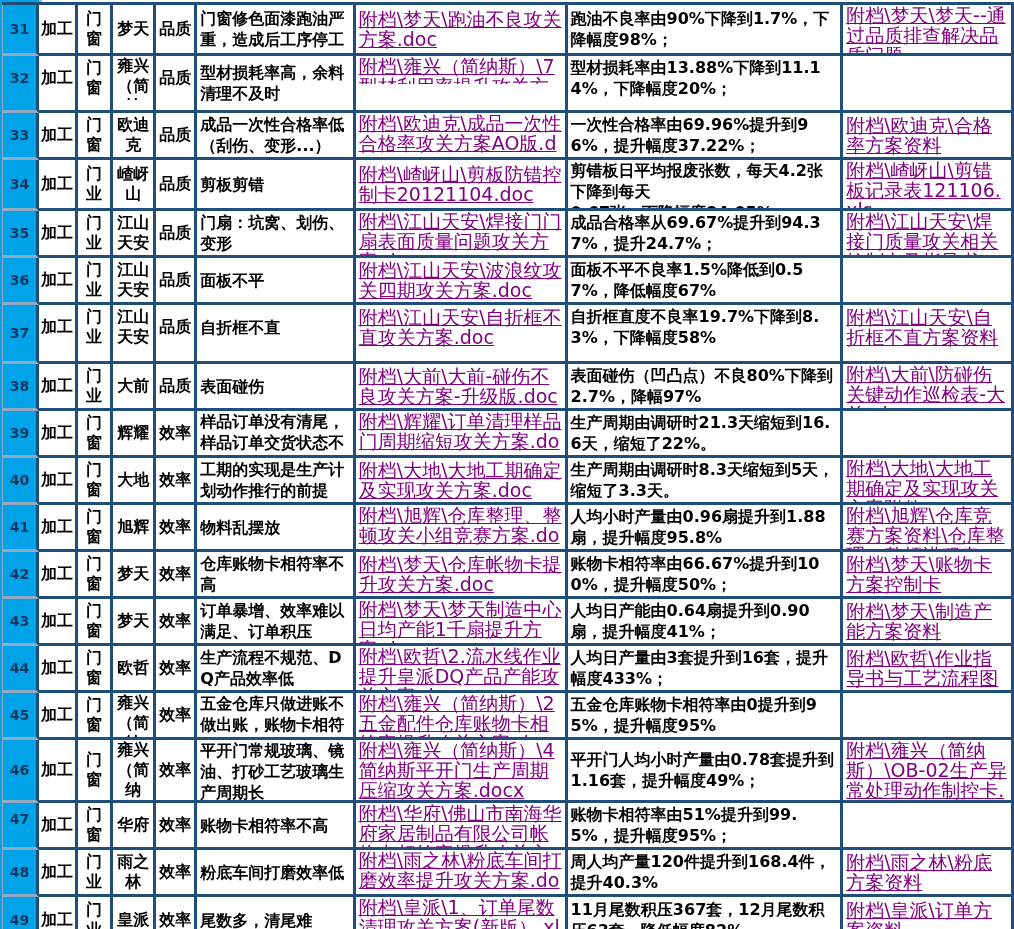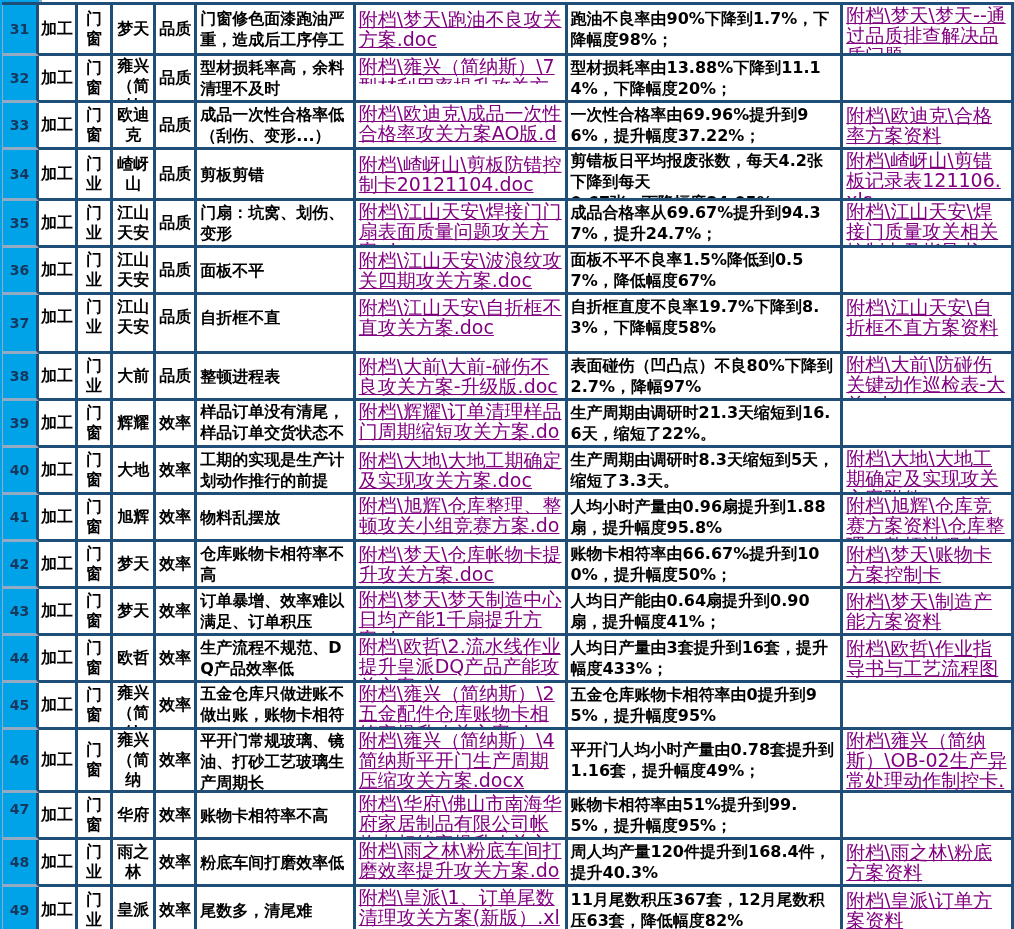--- a/index.html
+++ b/index.html
@@ -108,21 +108,21 @@
             <div class="cw" style="height: 44px;">
               <div class="ci">雍兴（简纳斯）</div>
             </div>
           </td>
           <td class="c">
             <div class="cw" style="height: 44px;">
               <div class="ci">品质</div>
             </div>
           </td>
           <td class="t">
-            <div class="cw" style="height: 44px;">
+            <div class="cw" style="height: 54px;">
               <div class="ci">型材损耗率高，余料清理不及时</div>
             </div>
           </td>
           <td class="l">
             <div class="cw" style="height: 28px;">
               <div class="ci"><span class="link">附档\雍兴（简纳斯）\7型材利用率提升攻关方案.docx</span></div>
             </div>
           </td>
           <td class="t r">
             <div class="cw" style="height: 44px;">
@@ -392,21 +392,21 @@
               <div class="ci">大前</div>
             </div>
           </td>
           <td class="c">
             <div class="cw" style="height: 44px;">
               <div class="ci">品质</div>
             </div>
           </td>
           <td class="t">
             <div class="cw" style="height: 44px;">
-              <div class="ci">整顿进程表</div>
+              <div class="ci">表面碰伤</div>
             </div>
           </td>
           <td class="l">
             <div class="cw" style="height: 44px;">
               <div class="ci"><span class="link">附档\大前\大前-碰伤不良攻关方案-升级版.doc</span></div>
             </div>
           </td>
           <td class="t r">
             <div class="cw" style="height: 44px;">
               <div class="ci">表面碰伤（凹凸点）不良80%下降到2.7%，降幅97%</div>

